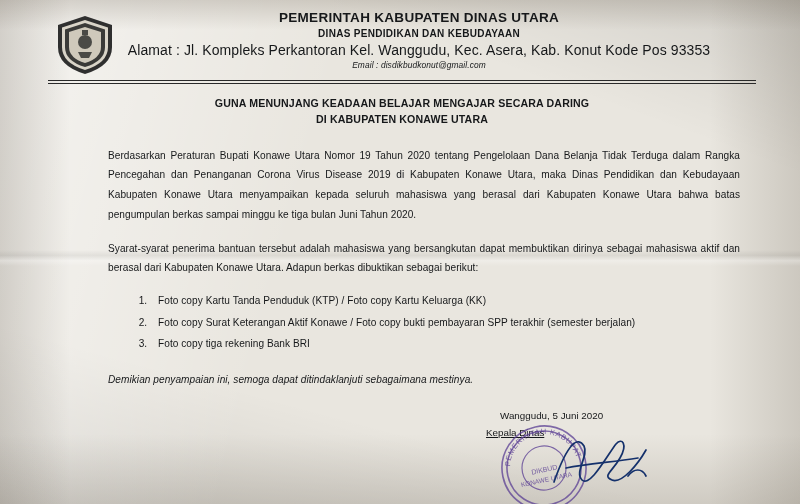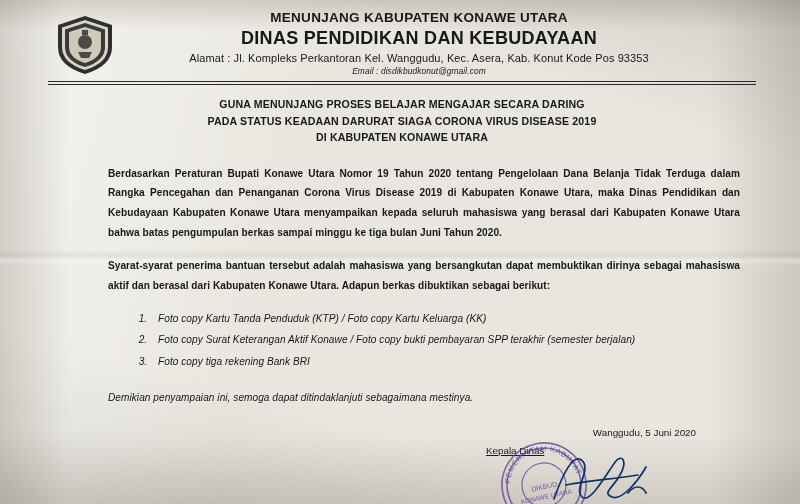--- a/index.html
+++ b/index.html
@@ -80,28 +80,28 @@
     text-align: center;
     padding-right: 46px;
   }
   .gov-line1 {
     font-size: 13.5px;
     font-weight: bold;
     letter-spacing: 0.3px;
     line-height: 1.25;
   }
   .gov-line2 {
-    font-size: 18px;
+    font-size: 10px;
     font-weight: bold;
     letter-spacing: 0.3px;
     line-height: 1.3;
     margin-bottom: 1px;
   }
   .addr {
-    font-size: 11px;
+    font-size: 14px;
     line-height: 1.35;
     letter-spacing: 0.1px;
   }
   .email {
     font-size: 8.4px;
     line-height: 1.35;
     letter-spacing: 0.1px;
     font-style: italic;
   }
   .rule {
@@ -129,28 +129,27 @@
   .title-block div { white-space: nowrap; }
 
   
   .body {
     margin: 18px 18px 0 62px;
     font-size: 10.1px;
     line-height: 1.95;
     text-align: justify;
     letter-spacing: 0.05px;
   }
-  .para { margin-bottom: 14px; font-weight: bold; }
+  .para { margin-bottom: 14px; }
   .para:last-child { margin-bottom: 0; }
 
   ol.req-list {
     margin: 2px 0 0 0;
     padding-left: 42px;
     list-style: decimal;
-    font-style: italic;
   }
   ol.req-list li {
     margin-bottom: 3px;
     padding-left: 8px;
     line-height: 1.85;
   }
 
   .closing { margin-top: 16px; font-style: italic; }
 
   
@@ -161,21 +160,21 @@
     padding-right: 62px;
   }
   .sign {
     position: relative;
     text-align: left;
     font-size: 9.8px;
     line-height: 1.6;
     min-width: 210px;
   }
   .sign .place {
-    text-align: right;
+    text-align: left;
     margin-left: 14px;
     margin-bottom: 2px;
   }
   .sign .jabatan {
     margin-bottom: 52px;
     text-decoration: underline;
   }
 
   
   .stamp {
@@ -214,31 +213,30 @@
           <path d="M31 2 L58 11 L58 33 Q58 52 31 60 Q4 52 4 33 L4 11 Z" fill="#2f2f2f"></path>
           <path d="M31 6 L54 13.5 L54 33 Q54 49 31 56 Q8 49 8 33 L8 13.5 Z" fill="#d9d4c8"></path>
           <path d="M31 9 L51 15.5 L51 33 Q51 47 31 53 Q11 47 11 33 L11 15.5 Z" fill="#3a3a38"></path>
           <path d="M31 13 L47 18 L47 33 Q47 44 31 49 Q15 44 15 33 L15 18 Z" fill="#cfc9bb"></path>
           <circle cx="31" cy="28" r="7" fill="#4a4a46"></circle>
           <path d="M24 38 L38 38 L35 44 L27 44 Z" fill="#4a4a46"></path>
           <rect x="28" y="16" width="6" height="5" fill="#4a4a46"></rect>
         </svg>
       </div>
       <div class="head-text">
-        <div class="gov-line1">MENUNJANG KABUPATEN KONAWE UTARA</div>
+        <div class="gov-line1">PEMERINTAH KABUPATEN DINAS UTARA</div>
         <div class="gov-line2">DINAS PENDIDIKAN DAN KEBUDAYAAN</div>
         <div class="addr">Alamat : Jl. Kompleks Perkantoran Kel. Wanggudu, Kec. Asera, Kab. Konut Kode Pos 93353</div>
         <div class="email">Email : disdikbudkonut@gmail.com</div>
       </div>
     </div>
     <div class="rule"></div>
 
     <div class="title-block">
-      <div>GUNA MENUNJANG PROSES BELAJAR MENGAJAR SECARA DARING</div>
-      <div>PADA STATUS KEADAAN DARURAT SIAGA CORONA VIRUS DISEASE 2019</div>
+      <div>GUNA MENUNJANG KEADAAN BELAJAR MENGAJAR SECARA DARING</div>
       <div>DI KABUPATEN KONAWE UTARA</div>
     </div>
 
     <div class="body">
       <div class="para">Berdasarkan Peraturan Bupati Konawe Utara Nomor 19 Tahun 2020 tentang Pengelolaan Dana Belanja Tidak Terduga dalam Rangka Pencegahan dan Penanganan Corona Virus Disease 2019 di Kabupaten Konawe Utara, maka Dinas Pendidikan dan Kebudayaan Kabupaten Konawe Utara menyampaikan kepada seluruh mahasiswa yang berasal dari Kabupaten Konawe Utara bahwa batas pengumpulan berkas sampai minggu ke tiga bulan Juni Tahun 2020.</div>
       <div class="para">Syarat-syarat penerima bantuan tersebut adalah mahasiswa yang bersangkutan dapat membuktikan dirinya sebagai mahasiswa aktif dan berasal dari Kabupaten Konawe Utara. Adapun berkas dibuktikan sebagai berikut:</div>
 
       <ol class="req-list">
         <li>Foto copy Kartu Tanda Penduduk (KTP) / Foto copy Kartu Keluarga (KK)</li>
         <li>Foto copy Surat Keterangan Aktif Konawe / Foto copy bukti pembayaran SPP terakhir (semester berjalan)</li>

